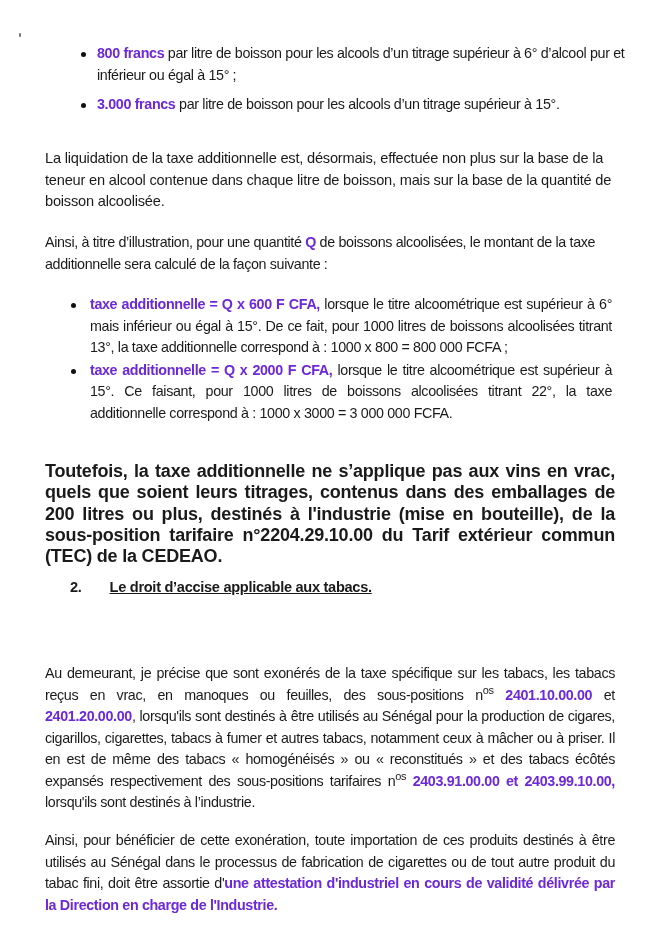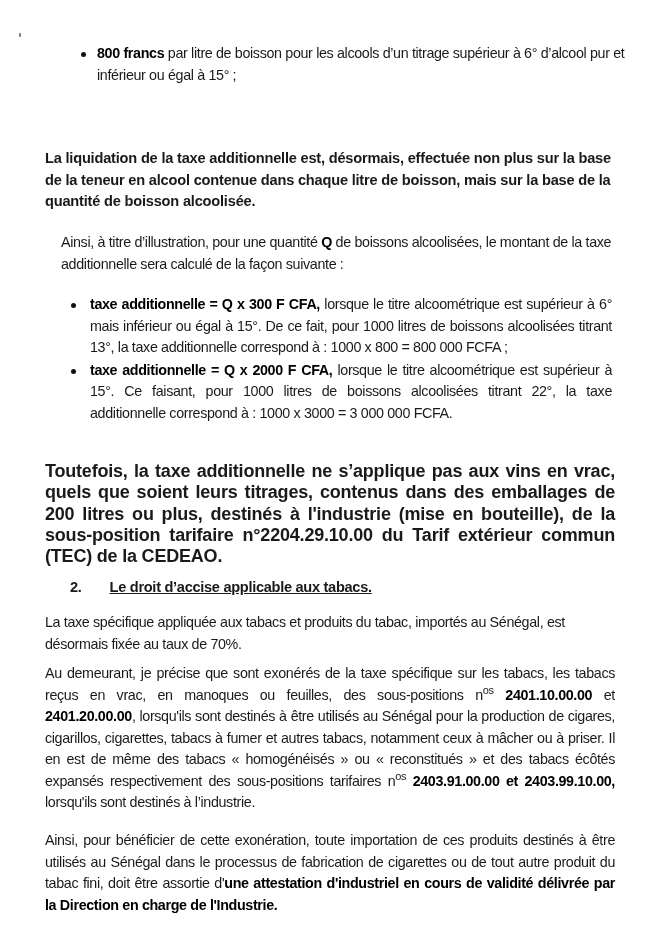--- a/index.html
+++ b/index.html
@@ -1,31 +1,31 @@
 <!DOCTYPE html>
 <html><head>
 <meta charset="utf-8">
 <style>
   html, body { margin: 0; padding: 0; background: #ffffff; }
   body { width: 661px; height: 928px; position: relative; overflow: hidden;
          font-family: "Liberation Sans", sans-serif; color: #1a1a1a; }
   .page { position: absolute; left: 0; top: 0; width: 661px; height: 928px; }
   .speck { position: absolute; left: 19px; top: 33px; width: 2px; height: 4px; background: #777; border-radius: 1px; }
   .txt { font-size: 14.3px; line-height: 21.5px; letter-spacing: -0.35px; }
-  .b { font-weight: bold; color: #000000; }
+  .b { font-weight: bold; color: #6d28d9; }
   ul { margin: 0; padding: 0; list-style: none; }
   li { position: relative; }
   li .dot { position: absolute; width: 5px; height: 5px; border-radius: 50%; background: #111; }
 
   .top-list { position: absolute; left: 97px; top: 43px; width: 540px; }
   .top-list li { padding-left: 0; margin-bottom: 8px; }
   .top-list li .dot { left: -16px; top: 9px; }
 
-  .p-bold1 { position: absolute; left: 45px; top: 148px; width: 570px; font-weight: bold; font-size: 14.6px; line-height: 21.5px; letter-spacing: -0.2px; }
-  .p-ainsi { position: absolute; left: 61px; top: 232px; width: 570px; }
+  .p-bold1 { position: absolute; left: 45px; top: 148px; width: 570px; font-weight: normal; font-size: 14.6px; line-height: 21.5px; letter-spacing: -0.2px; }
+  .p-ainsi { position: absolute; left: 45px; top: 232px; width: 570px; }
 
   .calc-list { position: absolute; left: 90px; top: 294px; width: 522px; text-align: justify; }
   .calc-list li { margin-bottom: 1px; }
   .calc-list li .dot { left: -19px; top: 9px; }
 
   .p-bold2 { position: absolute; left: 45px; top: 461px; width: 570px; font-weight: bold; font-size: 18px; line-height: 21.3px; text-align: justify; letter-spacing: -0.2px; }
 
   .h2 { position: absolute; left: 70px; top: 579px; font-weight: bold; font-size: 14.6px; letter-spacing: -0.3px; }
   .h2 .num { margin-right: 8px; }
   .h2 .title { text-decoration: underline; padding-left: 20px; }
@@ -39,41 +39,44 @@
 <body>
 
 <div class="page">
   <div class="speck"></div>
 
   <ul class="top-list txt">
     <li>
       <span class="dot"></span>
       <span class="b">800 francs</span><span> par litre de boisson pour les alcools d’un titrage supérieur à 6° d’alcool pur et inférieur ou égal à 15° ;</span>
     </li>
+    <li>
+      <span class="dot"></span>
+      <span class="b">3.000 francs</span><span> par litre de boisson pour les alcools d’un titrage supérieur à 15°.</span>
+    </li>
   </ul>
 
   <p class="p-bold1" style="margin:0">La liquidation de la taxe additionnelle est, désormais, effectuée non plus sur la base de la teneur en alcool contenue dans chaque litre de boisson, mais sur la base de la quantité de boisson alcoolisée.</p>
 
   <p class="p-ainsi txt" style="margin:0"><span>Ainsi, à titre d’illustration, pour une quantité </span><span class="b">Q</span><span> de boissons alcoolisées, le montant de la taxe additionnelle sera calculé de la façon suivante :</span></p>
 
   <ul class="calc-list txt">
     <li>
       <span class="dot"></span>
-      <span class="b">taxe additionnelle = Q x 300 F CFA,</span><span> lorsque le titre alcoométrique est supérieur à 6° mais inférieur ou égal à 15°. De ce fait, pour 1000 litres de boissons alcoolisées titrant 13°, la taxe additionnelle correspond à : 1000 x 800 = 800 000 FCFA ;</span>
+      <span class="b">taxe additionnelle = Q x 600 F CFA,</span><span> lorsque le titre alcoométrique est supérieur à 6° mais inférieur ou égal à 15°. De ce fait, pour 1000 litres de boissons alcoolisées titrant 13°, la taxe additionnelle correspond à : 1000 x 800 = 800 000 FCFA ;</span>
     </li>
     <li>
       <span class="dot"></span>
       <span class="b">taxe additionnelle = Q x 2000 F CFA,</span><span> lorsque le titre alcoométrique est supérieur à 15°. Ce faisant, pour 1000 litres de boissons alcoolisées titrant 22°, la taxe additionnelle correspond à : 1000 x 3000 = 3 000 000 FCFA.</span>
     </li>
   </ul>
 
   <p class="p-bold2" style="margin:0">Toutefois, la taxe additionnelle ne s’applique pas aux vins en vrac, quels que soient leurs titrages, contenus dans des emballages de 200 litres ou plus, destinés à l'industrie (mise en bouteille), de la sous-position tarifaire n°2204.29.10.00 du Tarif extérieur commun (TEC) de la CEDEAO.</p>
 
   <div class="h2">
     <span class="num">2.</span><span class="title">Le droit d’accise applicable aux tabacs.</span>
   </div>
 
-  <p class="p-tabac1 txt" style="margin:0">La taxe spécifique appliquée aux tabacs et produits du tabac, importés au Sénégal, est désormais fixée au taux de 70%.</p>
 
   <p class="p-tabac2 txt" style="margin:0"><span>Au demeurant, je précise que sont exonérés de la taxe spécifique sur les tabacs, les tabacs reçus en vrac, en manoques ou feuilles, des sous-positions n</span><sup>os</sup><span class="b"> 2401.10.00.00</span><span> et </span><span class="b">2401.20.00.00</span><span>, lorsqu'ils sont destinés à être utilisés au Sénégal pour la production de cigares, cigarillos, cigarettes, tabacs à fumer et autres tabacs, notamment ceux à mâcher ou à priser. Il en est de même des tabacs « homogénéisés » ou « reconstitués » et des tabacs écôtés expansés respectivement des sous-positions tarifaires n</span><sup>os</sup><span class="b"> 2403.91.00.00 et 2403.99.10.00,</span><span> lorsqu'ils sont destinés à l’industrie.</span></p>
 
   <p class="p-tabac3 txt" style="margin:0"><span>Ainsi, pour bénéficier de cette exonération, toute importation de ces produits destinés à être utilisés au Sénégal dans le processus de fabrication de cigarettes ou de tout autre produit du tabac fini, doit être assortie d'</span><span class="b">une attestation d'industriel en cours de validité délivrée par la Direction en charge de l'Industrie.</span></p>
 </div>
 
 </body></html>

